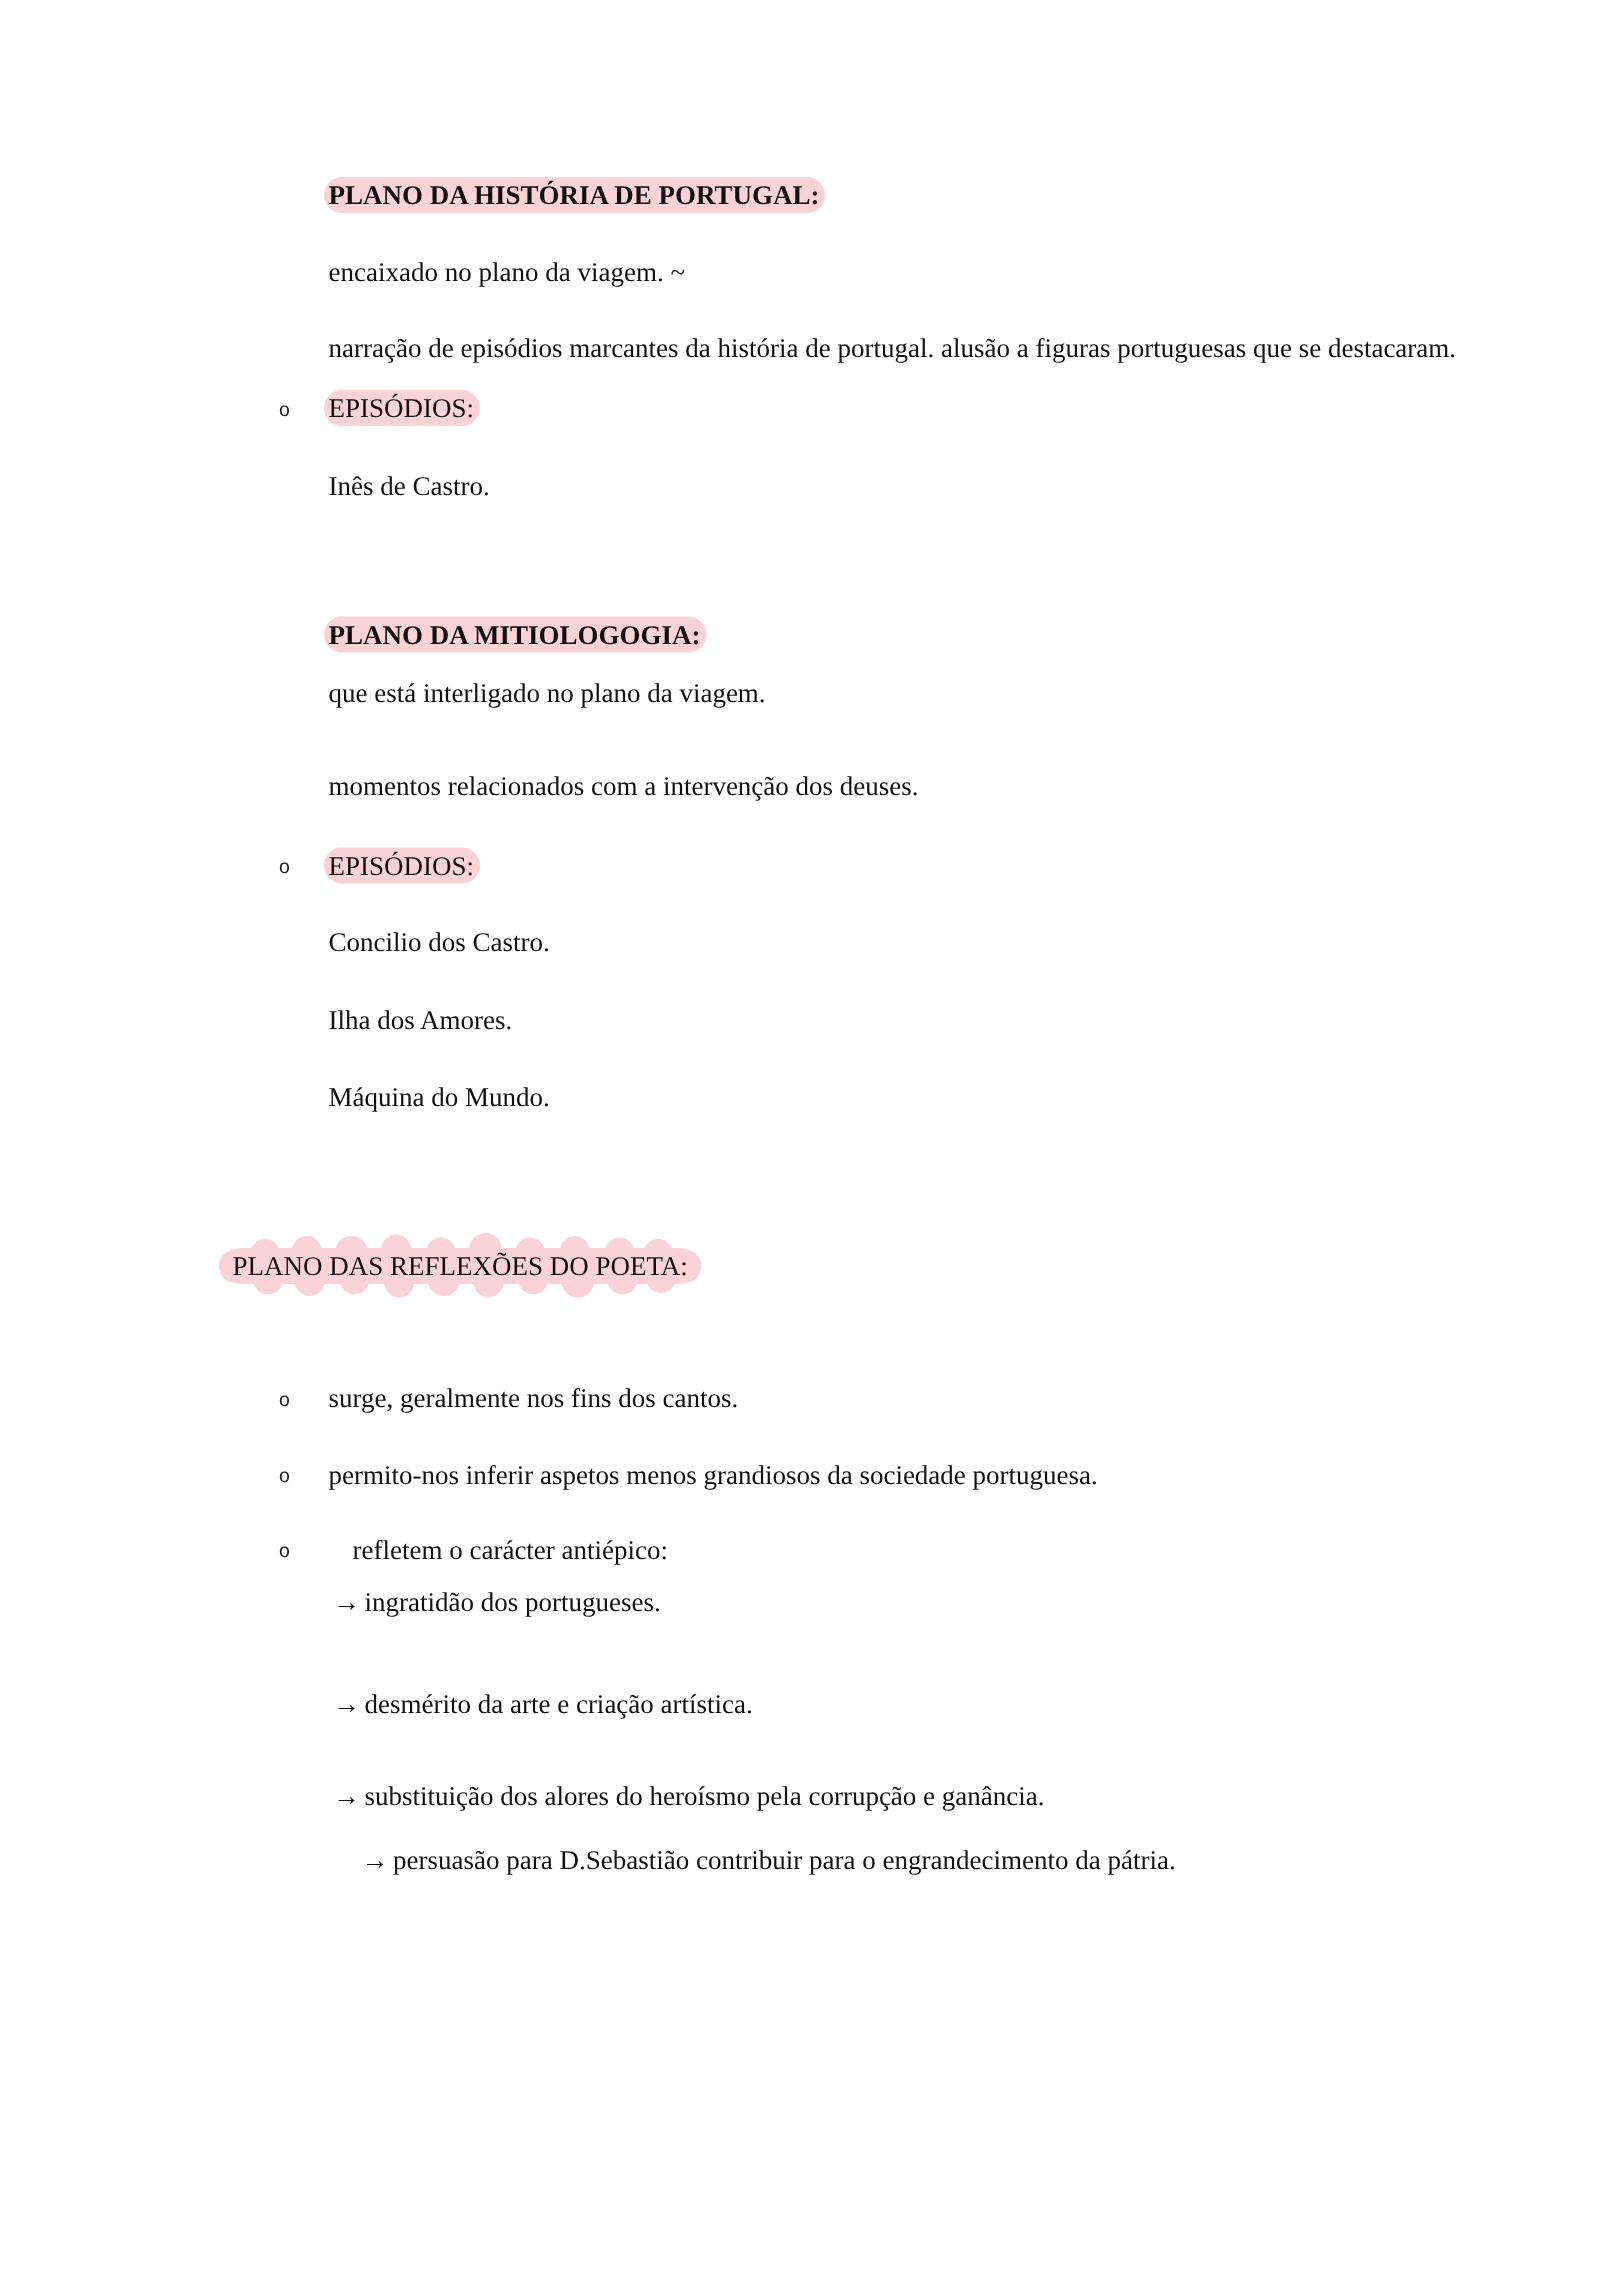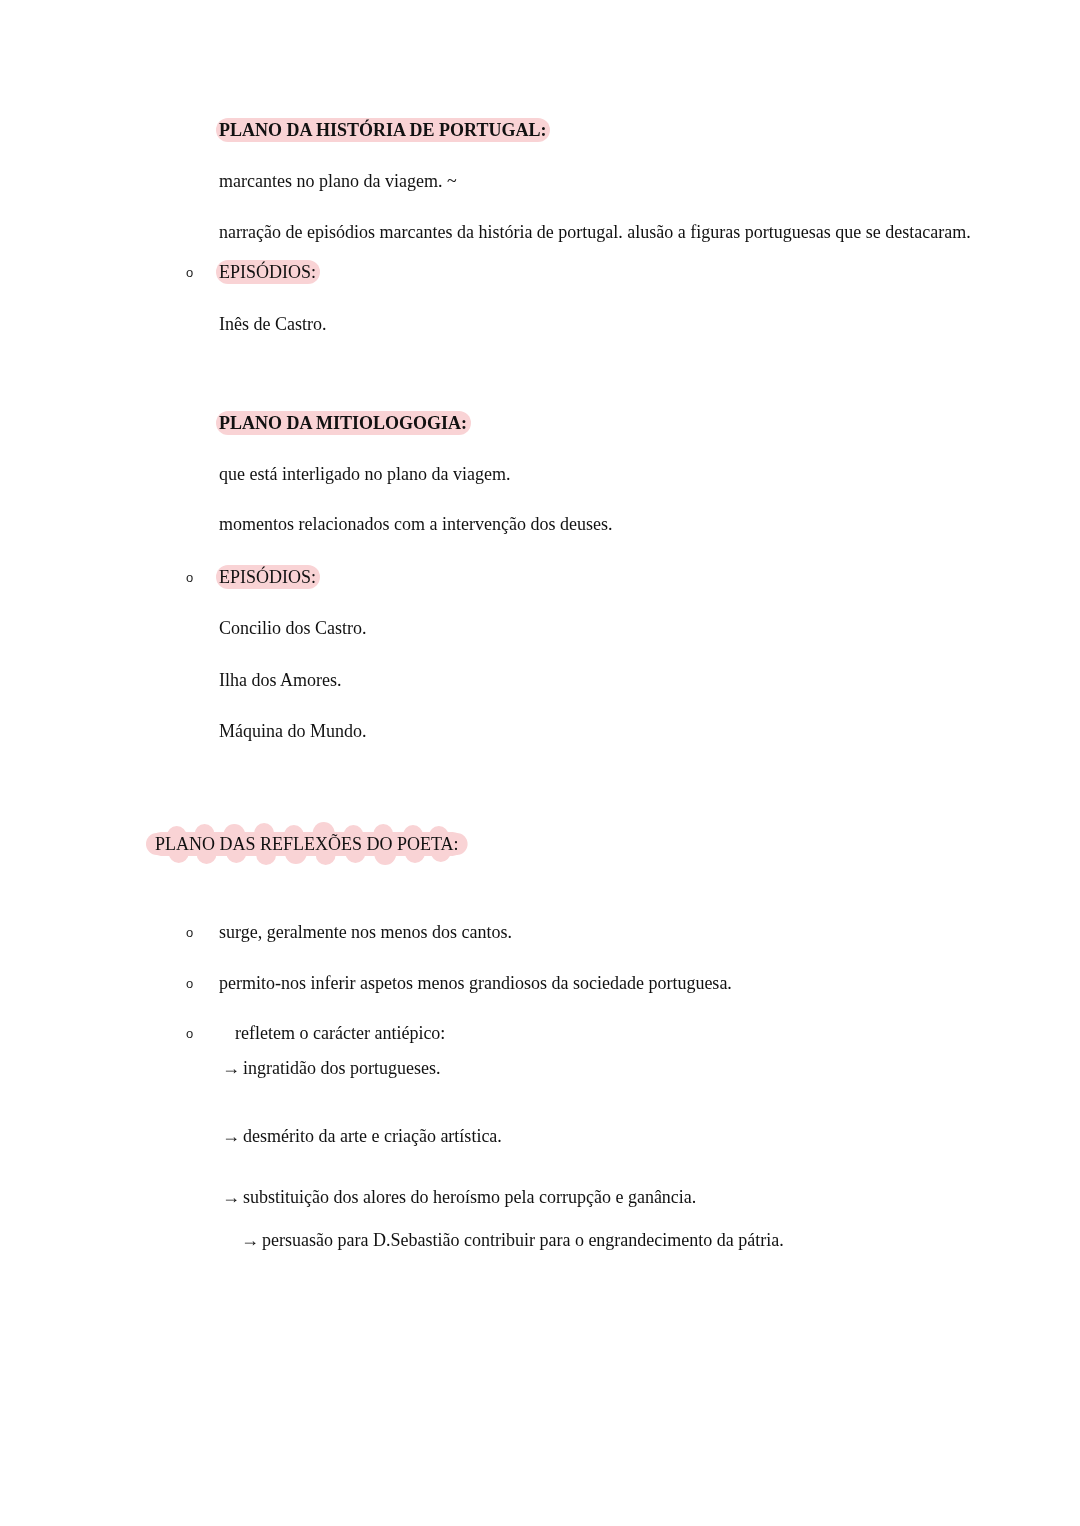--- a/index.html
+++ b/index.html
@@ -65,35 +65,35 @@
     }
     .arrow { margin-right: 3px; }
   </style>
 </head>
 <body>
 
 <div>
   <div class="line" style="top:118px;">
     <span class="hl bold">PLANO DA HISTÓRIA DE PORTUGAL:</span>
   </div>
-  <div class="line" style="top:169px;">marcantes no plano da viagem. ~</div>
+  <div class="line" style="top:169px;">encaixado no plano da viagem. ~</div>
   <div class="line" style="top:220px;">narração de episódios marcantes da história de portugal. alusão a figuras portuguesas que se destacaram.</div>
 
   <span class="bullet" style="top:261px;">o</span>
   <div class="line" style="top:260px;">
     <span class="hl">EPISÓDIOS:</span>
   </div>
   <div class="line" style="top:312px;">Inês de Castro.</div>
 </div>
 
 <div>
   <div class="line" style="top:411px;">
     <span class="hl bold">PLANO DA MITIOLOGOGIA:</span>
   </div>
-  <div class="line" style="top:462px;">que está interligado no plano da viagem.</div>
+  <div class="line" style="top:450px;">que está interligado no plano da viagem.</div>
   <div class="line" style="top:512px;">momentos relacionados com a intervenção dos deuses.</div>
 
   <span class="bullet" style="top:566px;">o</span>
   <div class="line" style="top:565px;">
     <span class="hl">EPISÓDIOS:</span>
   </div>
   <div class="line" style="top:616px;">Concilio dos Castro.</div>
   <div class="line" style="top:668px;">Ilha dos Amores.</div>
   <div class="line" style="top:719px;">Máquina do Mundo.</div>
 </div>
@@ -126,21 +126,21 @@
           <circle cx="298" cy="14" r="10"></circle>
           <circle cx="300" cy="30" r="10"></circle>
           <circle cx="316" cy="22" r="11"></circle>
         </g>
       </svg>
       <span class="cloud-text">PLANO DAS REFLEXÕES DO POETA:</span>
     </span>
   </div>
 
   <span class="bullet" style="top:921px;">o</span>
-  <div class="line" style="top:920px;">surge, geralmente nos menos dos cantos.</div>
+  <div class="line" style="top:920px;">surge, geralmente nos fins dos cantos.</div>
 
   <span class="bullet" style="top:972px;">o</span>
   <div class="line" style="top:971px;">permito-nos inferir aspetos menos grandiosos da sociedade portuguesa.</div>
 
   <span class="bullet" style="top:1022px;">o</span>
   <div class="line" style="top:1021px;margin-left:16px;">refletem o carácter antiépico:</div>
 
   <div class="line" style="top:1056px; left:222px;">
     <span class="arrow">→</span><span>ingratidão dos portugueses.</span>
   </div>

